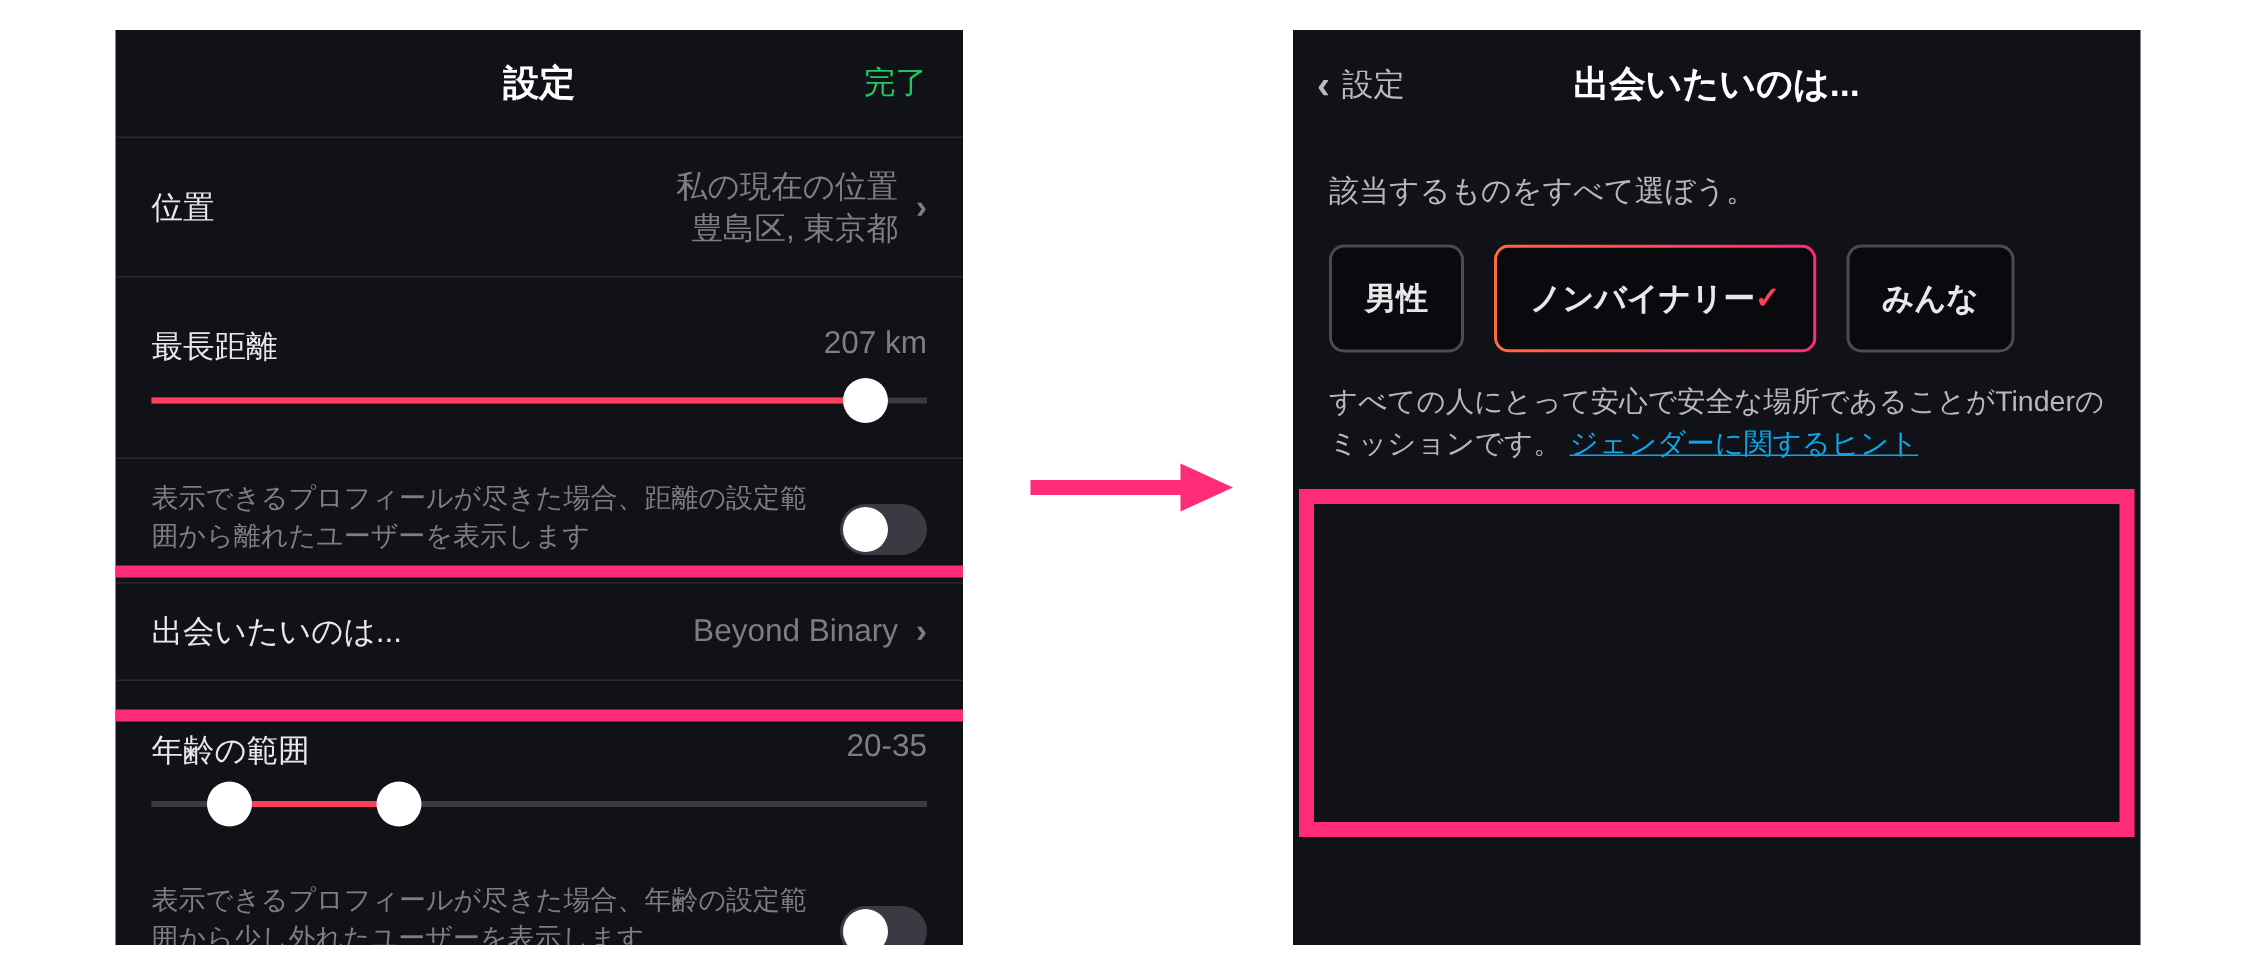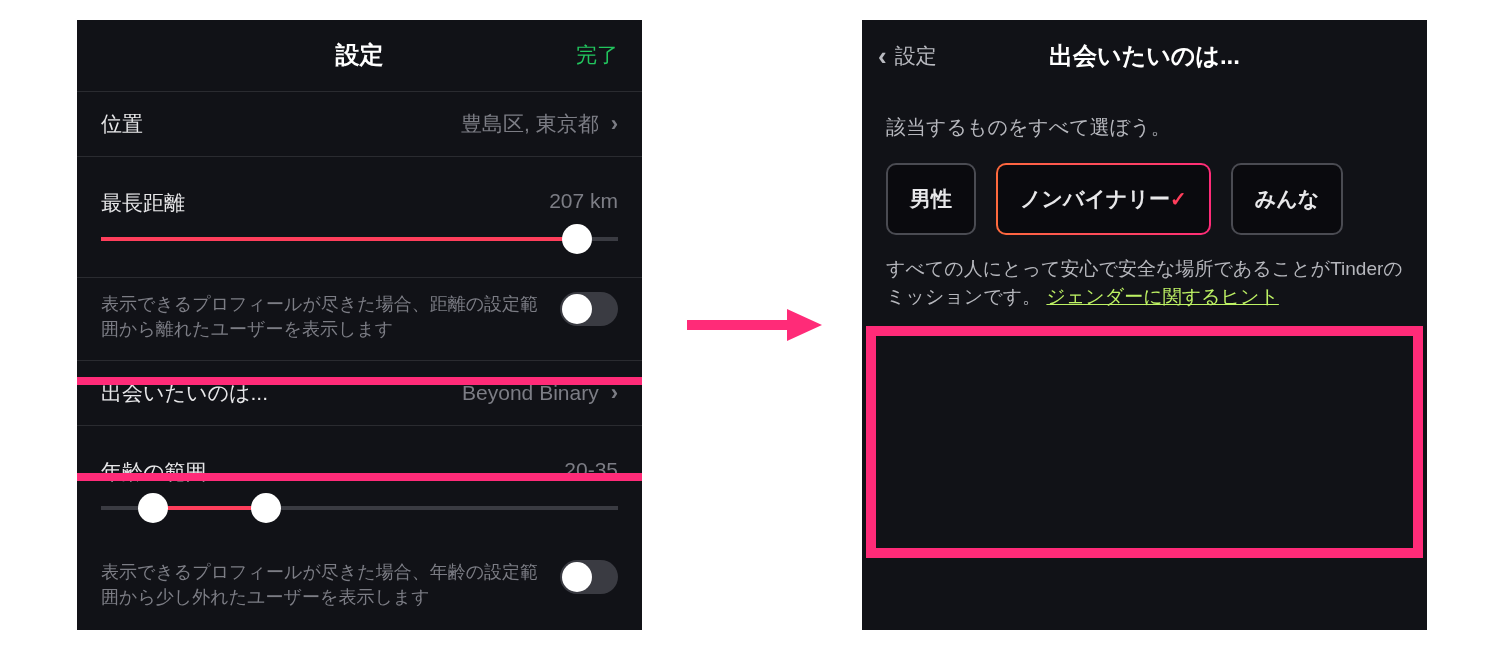--- a/index.html
+++ b/index.html
@@ -131,21 +131,21 @@
       transform: translate(-50%, -50%);
     }
     .slider-track-range {
       height: 4px;
       background: #3a3b42;
       position: relative;
       margin: 0 0 24px;
     }
     .toggle-row {
       display: flex;
-      align-items: flex-start;
+      align-items: flex-end;
       justify-content: space-between;
       padding: 14px 24px 18px;
       gap: 9px;
       border-bottom: 1px solid #2a2b30;
     }
     .toggle-text {
       font-size: 18px;
       color: #7c7d85;
       line-height: 1.4;
       flex: 1;
@@ -218,21 +218,21 @@
       height: 232px;
       pointer-events: none;
     }
     .footer-text {
       padding: 20px 24px 0;
       font-size: 19px;
       color: #b6b7bd;
       line-height: 1.5;
     }
     .footer-link {
-      color: #bef264;
+      color: #0ea5e9;
       text-decoration: underline;
     }
     .arrow {
       display: flex;
       align-items: center;
       justify-content: center;
     }
     .arrow svg {
       width: 140px;
       height: 40px;
@@ -244,20 +244,21 @@
 <div class="phone phone-left">
   <div class="header">
     <div class="header-title">設定</div>
     <div class="header-done">完了</div>
   </div>
 
   <div class="row">
     <div class="row-label">位置</div>
     <div class="row-value-stack">
       <div class="row-value-lines">
+        <div class="row-value">私の現在の位置</div>
         <div class="row-value">豊島区, 東京都</div>
       </div>
       <div class="chevron-right">›</div>
     </div>
   </div>
 
   <div class="slider-container">
     <div class="slider-top">
       <div class="row-label">最長距離</div>
       <div class="row-value">207 km</div>

